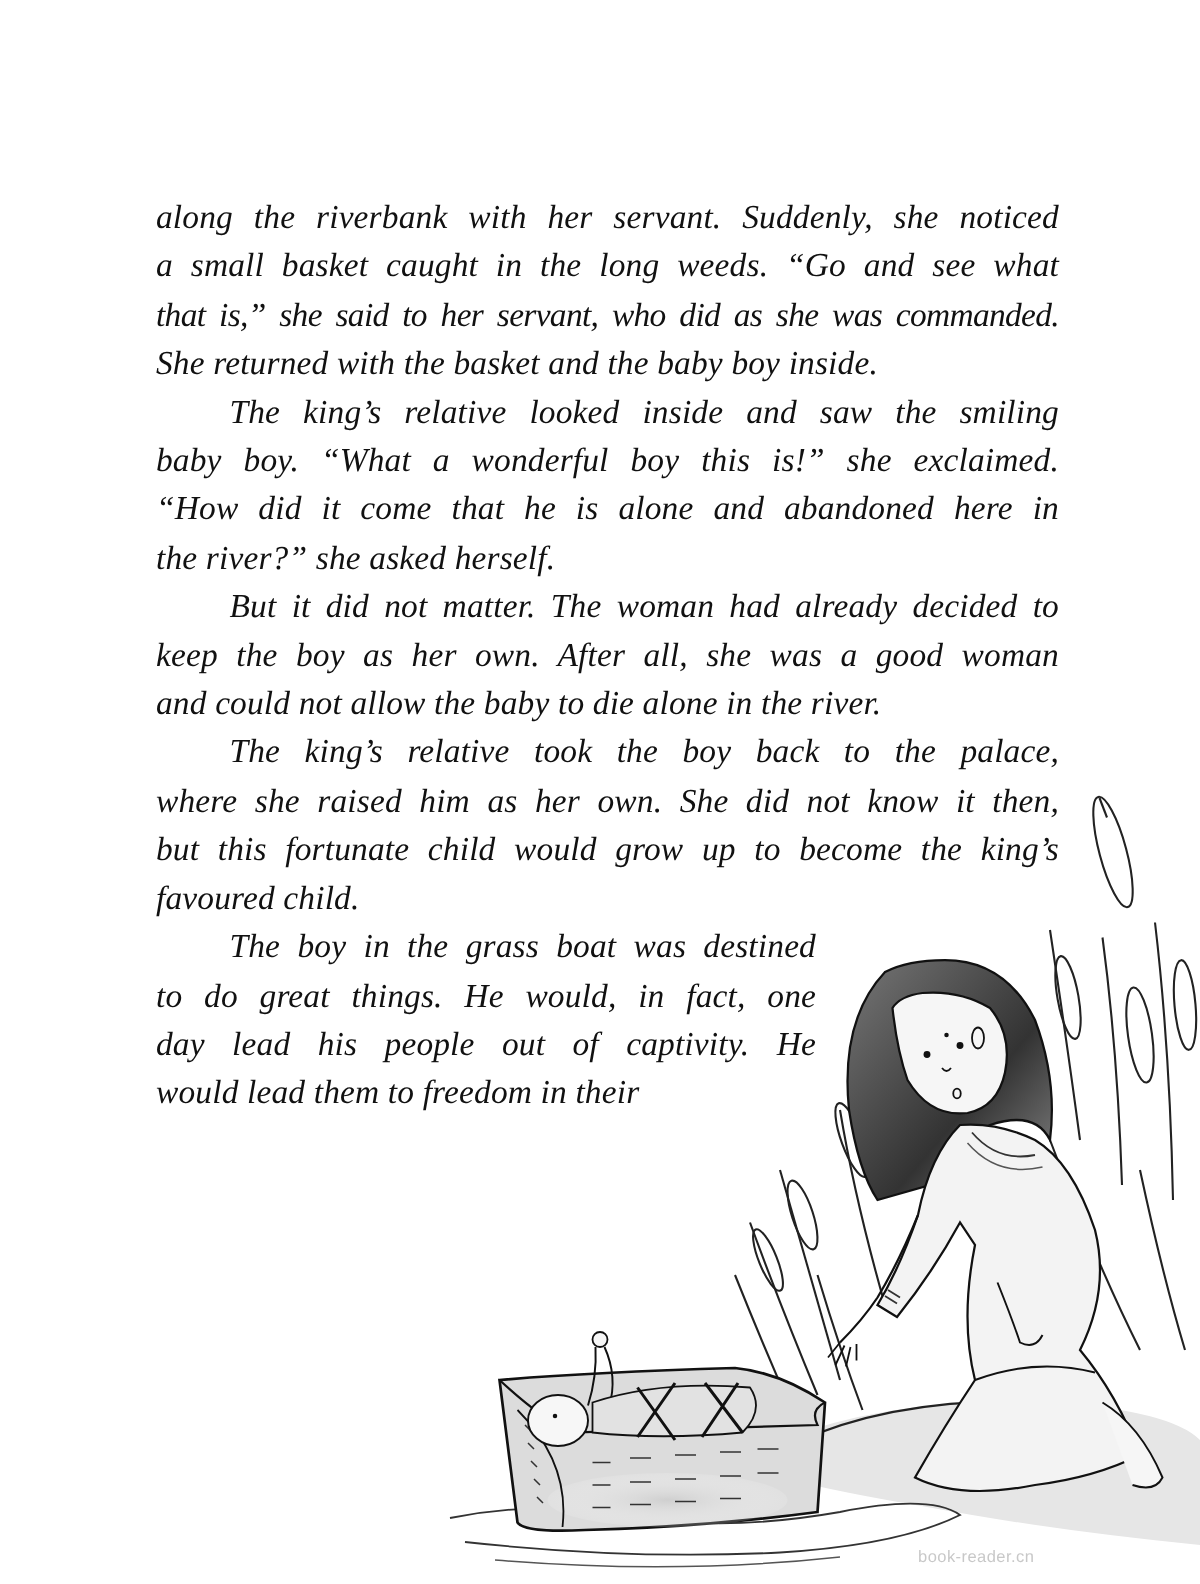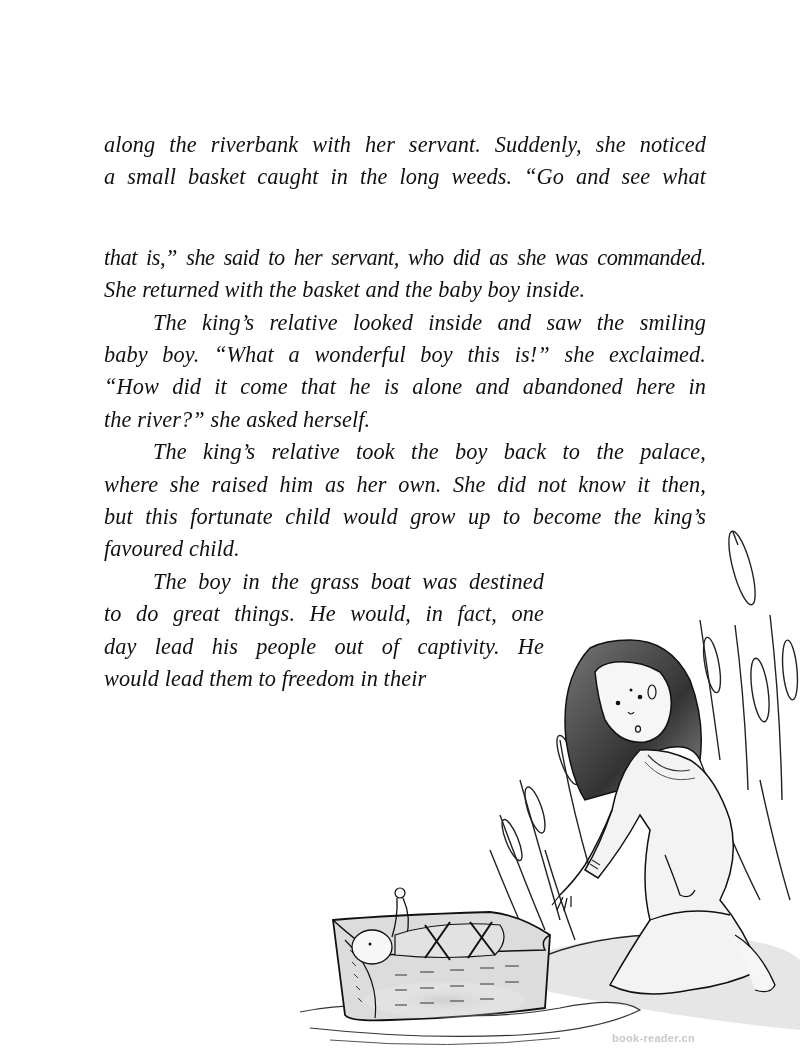--- a/index.html
+++ b/index.html
@@ -12,40 +12,45 @@
     position: absolute; left: 104px; top: 129px; width: 602px;
     font-size: 22.3px; line-height: 32.4px; letter-spacing: 0.1px; font-style: italic;
   }
   .para { margin: 0; text-align: justify; text-align-last: left; }
   .line { display: block; text-align: justify; text-align-last: justify; white-space: nowrap; }
   .line.last { text-align-last: left; }
   .narrow .line { width: 440px; }
   .illustration { position: absolute; left: 280px; top: 520px; width: 520px; height: 536px; }
   .watermark {
     position: absolute; left: 612px; top: 1032px; font-family: "Liberation Sans", sans-serif;
-    font-size: 11px; color: #c8c8c8; letter-spacing: 0.3px; font-weight: bold;
+    font-size: 11px; color: #c8c8c8; letter-spacing: 0.3px;
   }
 </style>
 </head>
 <body>
 
 <div class="page">
 
   <div class="text-block">
     <p class="para">
       <span class="line">along the riverbank with her servant. Suddenly, she noticed</span>
       <span class="line">a small basket caught in the long weeds. “Go and see what</span>
-      <span class="line" style="letter-spacing:-0.45px;margin-top:48px;">that is,” she said to her servant, who did as she was commanded.</span>
+      <span class="line" style="letter-spacing:-0.45px;">that is,” she said to her servant, who did as she was commanded.</span>
       <span class="line last">She returned with the basket and the baby boy inside.</span>
     </p>
     <p class="para">
       <span class="line" style="padding-left:49px;width:553px;">The king’s relative looked inside and saw the smiling</span>
       <span class="line">baby boy. “What a wonderful boy this is!” she exclaimed.</span>
       <span class="line">“How did it come that he is alone and abandoned here in</span>
       <span class="line last">the river?” she asked herself.</span>
+    </p>
+    <p class="para">
+      <span class="line" style="padding-left:49px;width:553px;">But it did not matter. The woman had already decided to</span>
+      <span class="line">keep the boy as her own. After all, she was a good woman</span>
+      <span class="line last">and could not allow the baby to die alone in the river.</span>
     </p>
     <p class="para">
       <span class="line" style="padding-left:49px;width:553px;">The king’s relative took the boy back to the palace,</span>
       <span class="line">where she raised him as her own. She did not know it then,</span>
       <span class="line">but this fortunate child would grow up to become the king’s</span>
       <span class="line last">favoured child.</span>
     </p>
     <p class="para narrow">
       <span class="line" style="padding-left:49px;width:391px;">The boy in the grass boat was destined</span>
       <span class="line">to do great things. He would, in fact, one</span>

